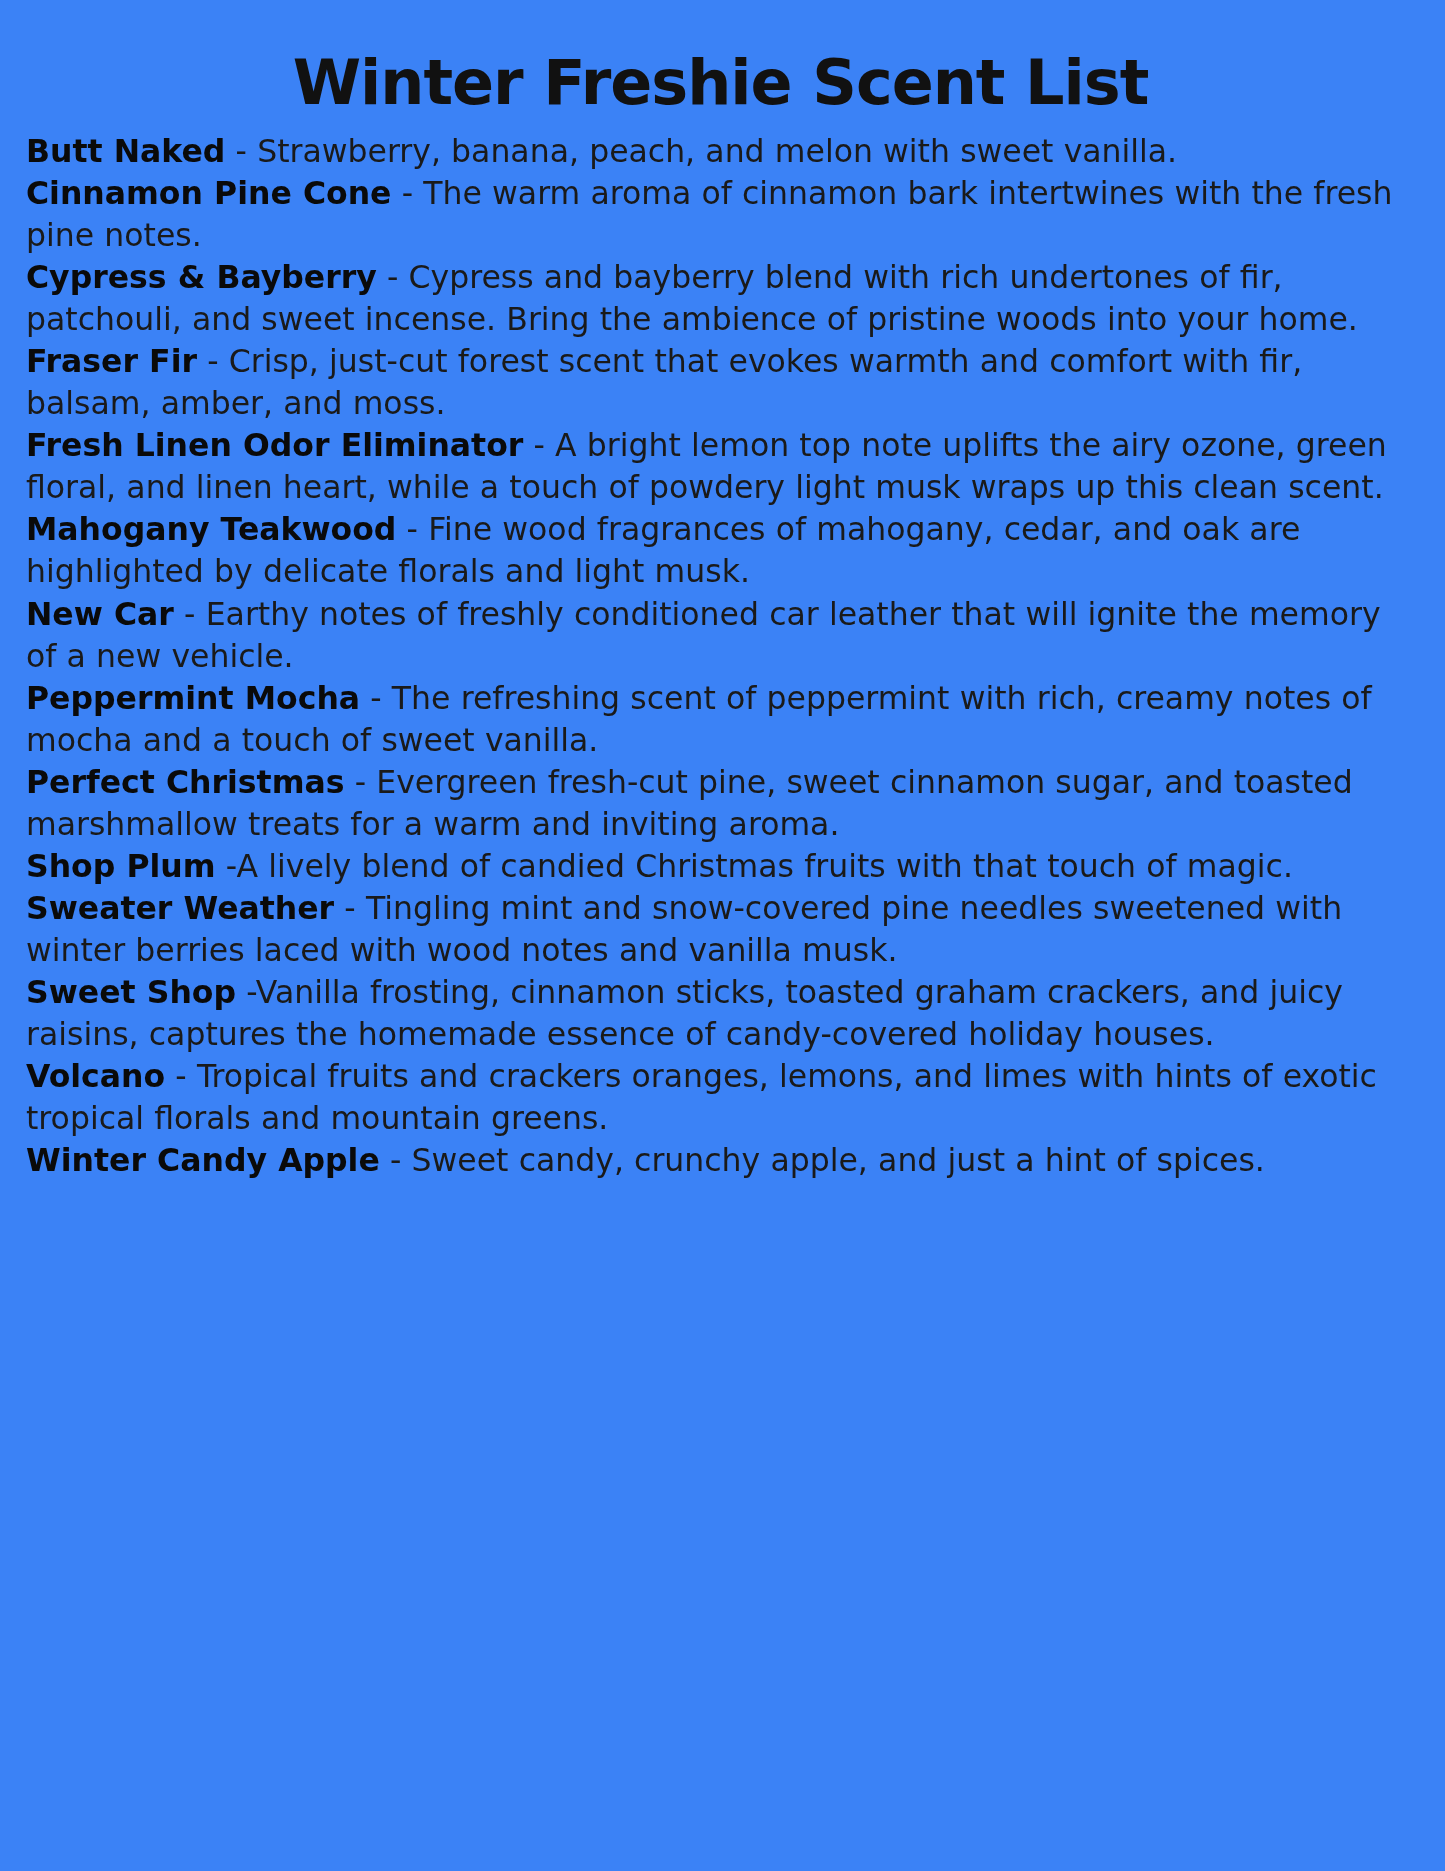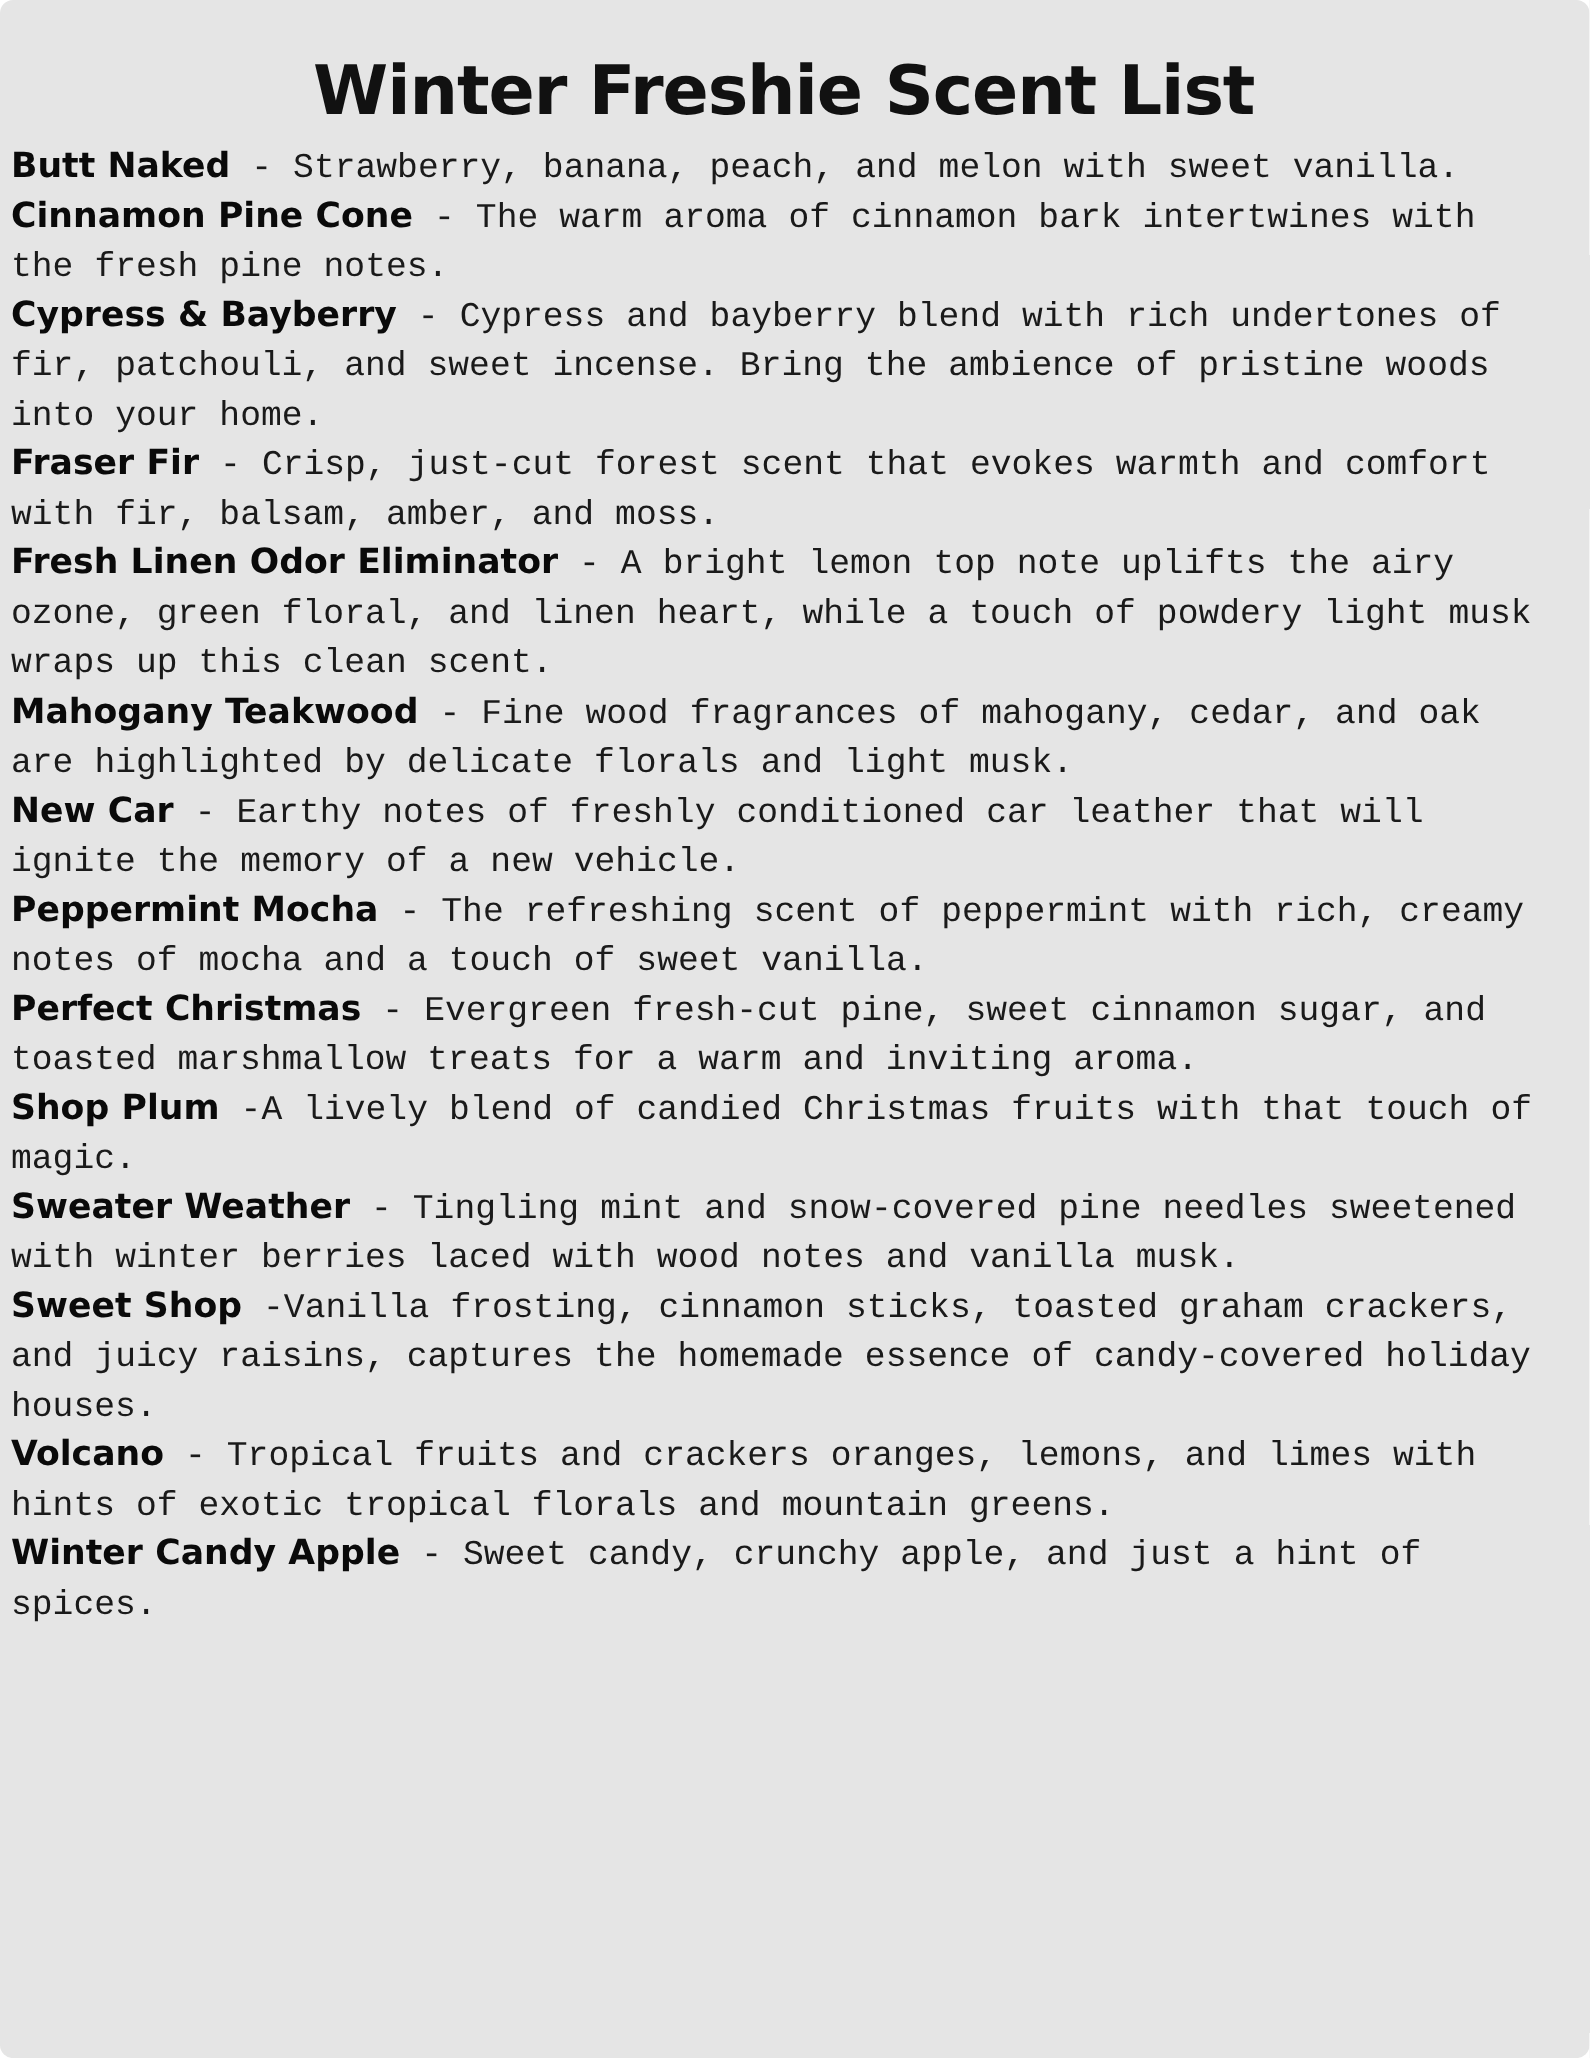--- a/index.html
+++ b/index.html
@@ -11,23 +11,22 @@
     width: 1445px;
     height: 1871px;
     font-family: "DejaVu Sans", sans-serif;
     color: #111111;
     overflow: hidden;
   }
   .page {
     box-sizing: border-box;
     width: 1445px;
     height: 1871px;
-    padding: 52px 30px 0 10px;
-    background: #e5e5e5;
-    border-radius: 12px;
+    padding: 52px 30px 0 26px;
+    background: #3b82f6;
   }
   .doc-title {
     text-align: center;
     font-size: 62px;
     line-height: 1.0;
     font-weight: 800;
     letter-spacing: -1px;
     margin: 0 0 16px 0;
     color: #111111;
     font-family: "DejaVu Sans", sans-serif;
@@ -45,21 +44,20 @@
     text-align: left;
     word-spacing: 0.2px;
   }
   .scent-name {
     font-weight: 800;
     color: #0a0a0a;
     margin-top: 20px;
   }
   .scent-desc {
     font-weight: 400;
-    font-family: Liberation Mono, monospace;
   }
 </style>
 </head>
 <body>
 
 <div class="page">
   <h1 class="doc-title">Winter Freshie Scent List</h1>
   <ul class="scent-list">
     <li class="scent-item"><span class="scent-name">Butt Naked</span><span class="scent-desc"> - Strawberry, banana, peach, and melon with sweet vanilla.</span></li>
     <li class="scent-item"><span class="scent-name">Cinnamon Pine Cone</span><span class="scent-desc"> - The warm aroma of cinnamon bark intertwines with the fresh pine notes.</span></li>

